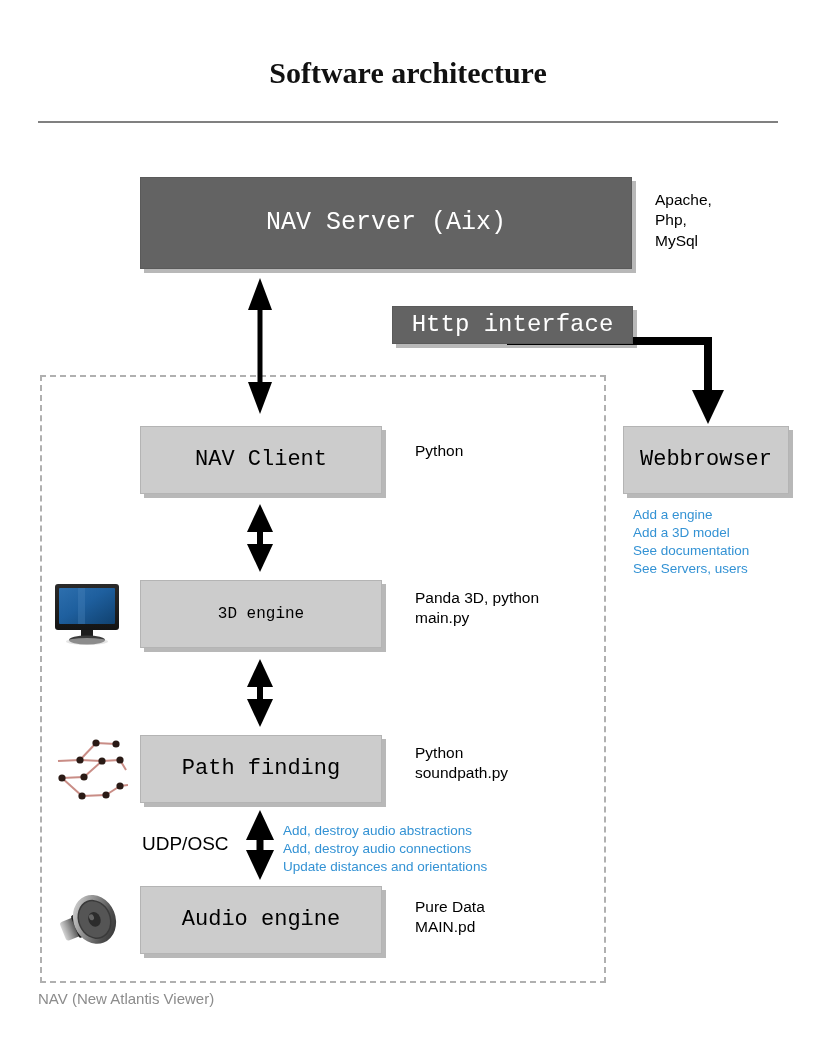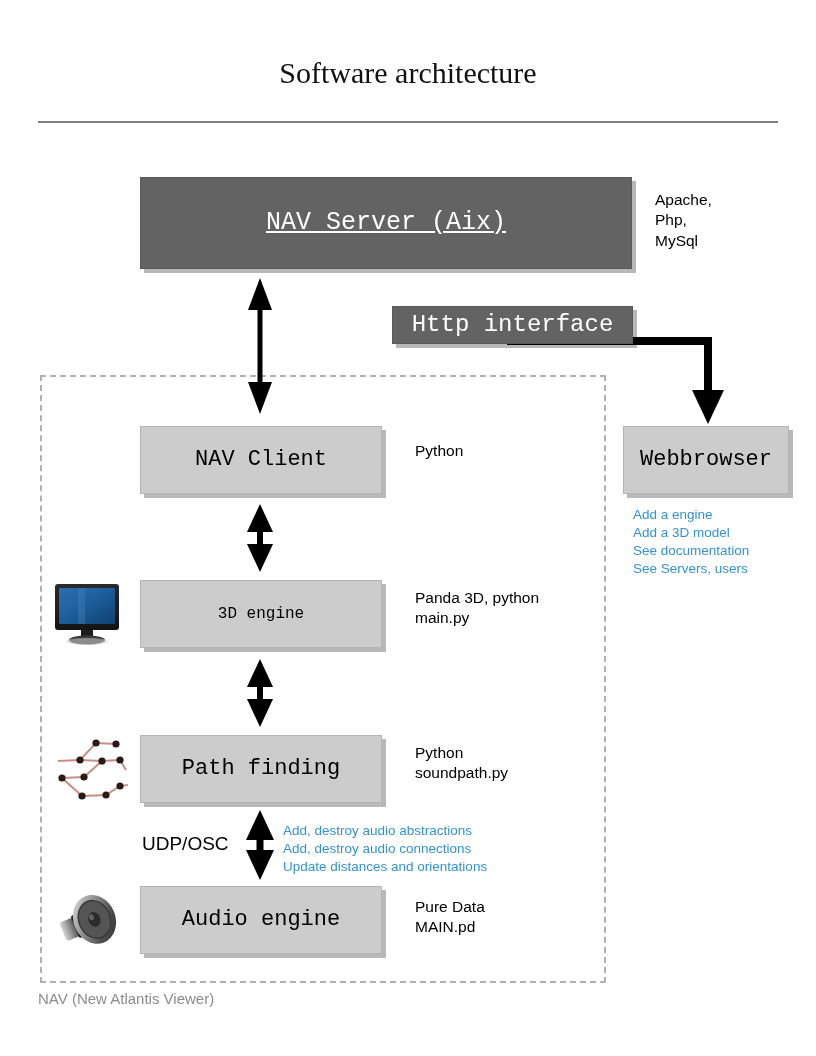--- a/index.html
+++ b/index.html
@@ -16,21 +16,21 @@
   }
 
   
   .page-title {
     position: absolute;
     left: 0;
     top: 56px;
     width: 816px;
     text-align: center;
     font-family: "Liberation Serif", serif;
-    font-weight: normal;
+    font-weight: bold;
     font-size: 30px;
     color: #111111;
     letter-spacing: 0px;
   }
   .title-rule {
     position: absolute;
     left: 38px;
     top: 121px;
     width: 740px;
     height: 2px;
@@ -57,21 +57,20 @@
   .box-light {
     background: #cccccc;
     color: #000000;
     border: 1px solid #b4b4b4;
   }
 
   #nav-server-box {
     left: 140px; top: 177px;
     width: 492px; height: 92px;
     font-size: 25px;
-    text-decoration: underline;
   }
   #http-interface-box {
     left: 392px; top: 272px;
     width: 241px; height: 38px;
     font-size: 24px;
     margin-top: 34px;
   }
   #nav-client-box {
     left: 140px; top: 426px;
     width: 242px; height: 68px;

